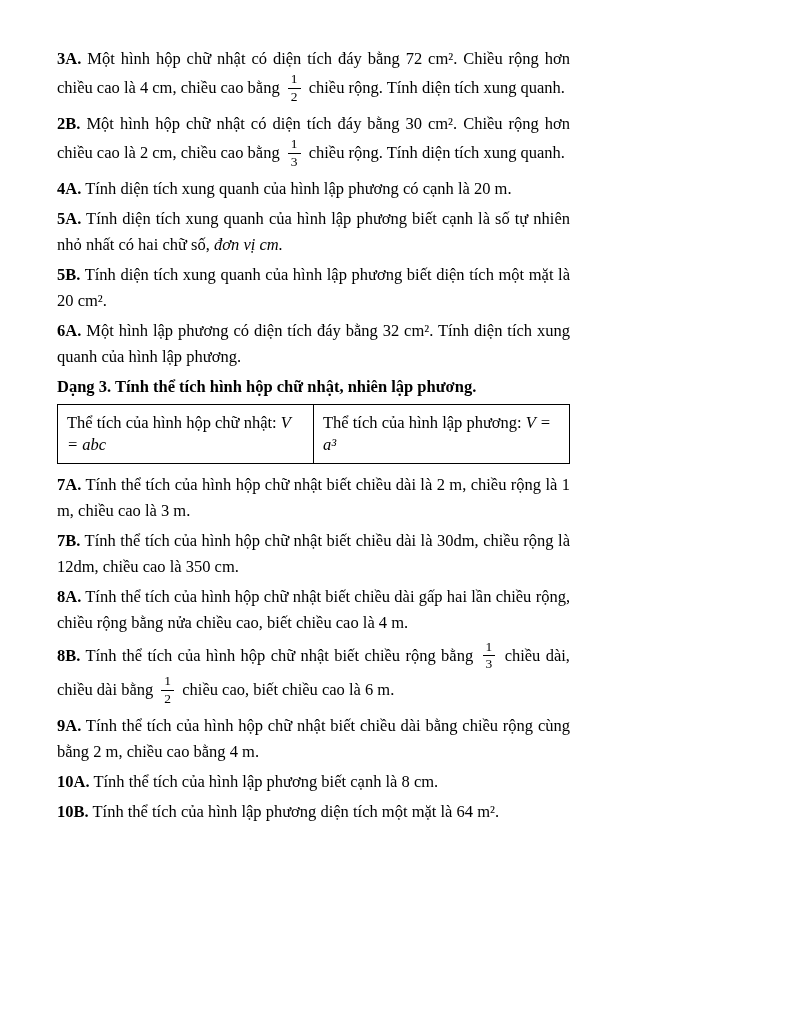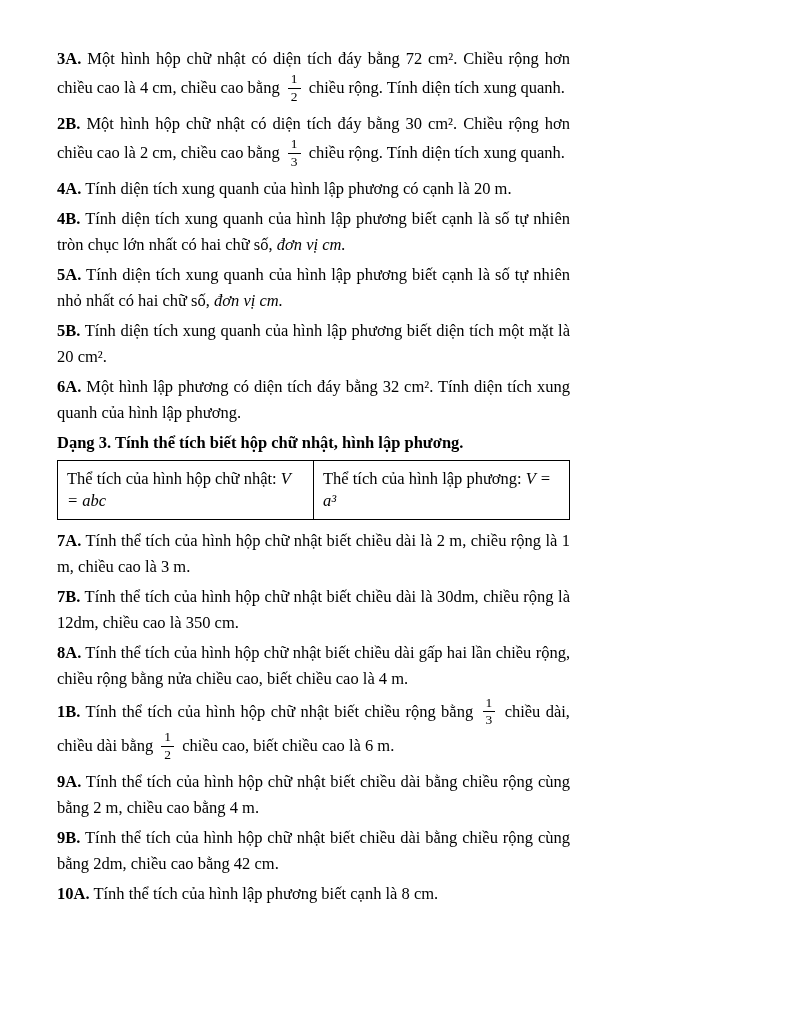--- a/index.html
+++ b/index.html
@@ -73,46 +73,41 @@
         <span class="den">3</span>
       </span>
     <span>chiều rộng. Tính diện tích xung quanh.</span>
   </p>
 
   <p class="para">
     <b class="lbl">4A.</b>
     <span>Tính diện tích xung quanh của hình lập phương có cạnh là 20 m.</span>
   </p>
 
-  <p class="para">
-    <b class="lbl">4B.</b>
-    <span>Tính diện tích xung quanh của hình lập phương biết cạnh là số tự nhiên tròn chục lớn nhất có hai chữ số,</span>
-    <span class="i">đơn vị cm.</span>
-  </p>
 
   <p class="para">
     <b class="lbl">5A.</b>
     <span>Tính diện tích xung quanh của hình lập phương biết cạnh là số tự nhiên nhỏ nhất có hai chữ số,</span>
     <span class="i">đơn vị cm.</span>
   </p>
 
   <p class="para">
     <b class="lbl">5B.</b>
     <span>Tính diện tích xung quanh của hình lập phương biết diện tích một mặt là 20 cm².</span>
   </p>
 
   <p class="para">
     <b class="lbl">6A.</b>
     <span>Một hình lập phương có diện tích đáy bằng 32 cm². Tính diện tích xung quanh của hình lập phương.</span>
   </p>
 
 
   <p class="para heading">
     <span>Dạng 3.</span>
-    <span>Tính thể tích biết hộp chữ nhật, hình lập phương.</span>
+    <span>Tính thể tích hình hộp chữ nhật, nhiên lập phương.</span>
   </p>
 
 
   <table class="formula-table">
     <tbody>
       <tr>
         <td>
           <span>Thể tích của hình hộp chữ nhật:</span>
           <span class="math">V = abc</span>
         </td>
@@ -133,43 +128,43 @@
     <b class="lbl">7B.</b>
     <span>Tính thể tích của hình hộp chữ nhật biết chiều dài là 30dm, chiều rộng là 12dm, chiều cao là 350 cm.</span>
   </p>
 
   <p class="para">
     <b class="lbl">8A.</b>
     <span>Tính thể tích của hình hộp chữ nhật biết chiều dài gấp hai lần chiều rộng, chiều rộng bằng nửa chiều cao, biết chiều cao là 4 m.</span>
   </p>
 
   <p class="para">
-    <b class="lbl">1B.</b>
+    <b class="lbl">8B.</b>
     <span>Tính thể tích của hình hộp chữ nhật biết chiều rộng bằng</span>
     <span class="frac">
         <span class="num">1</span>
         <span class="den">3</span>
       </span>
     <span>chiều dài, chiều dài bằng</span>
     <span class="frac">
         <span class="num">1</span>
         <span class="den">2</span>
       </span>
     <span>chiều cao, biết chiều cao là 6 m.</span>
   </p>
 
   <p class="para">
     <b class="lbl">9A.</b>
     <span>Tính thể tích của hình hộp chữ nhật biết chiều dài bằng chiều rộng cùng bằng 2 m, chiều cao bằng 4 m.</span>
   </p>
 
-  <p class="para">
-    <b class="lbl">9B.</b>
-    <span>Tính thể tích của hình hộp chữ nhật biết chiều dài bằng chiều rộng cùng bằng 2dm, chiều cao bằng 42 cm.</span>
-  </p>
 
   <p class="para">
     <b class="lbl">10A.</b>
     <span>Tính thể tích của hình lập phương biết cạnh là 8 cm.</span>
   </p>
 
+  <p class="para">
+    <b class="lbl">10B.</b>
+    <span>Tính thể tích của hình lập phương diện tích một mặt là 64 m².</span>
+  </p>
 
 </div>
 
 </body></html>

